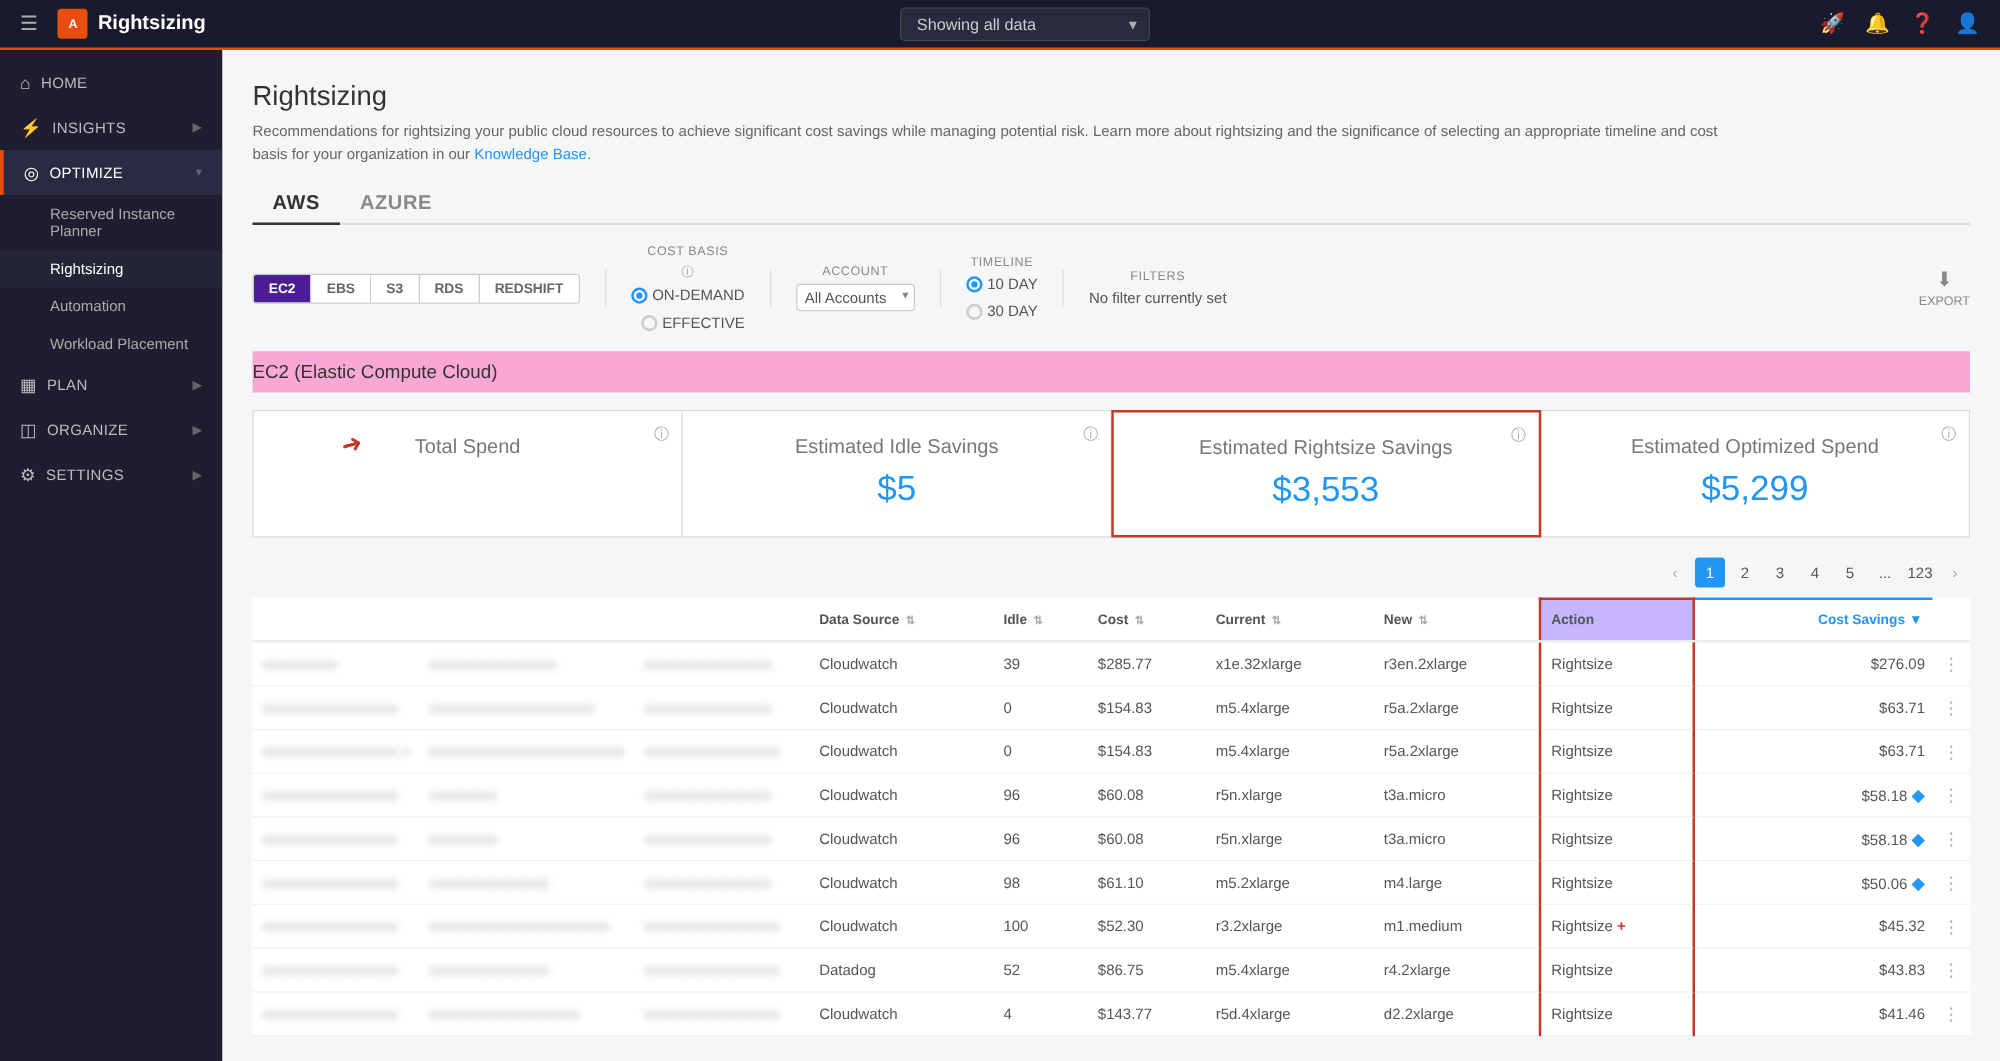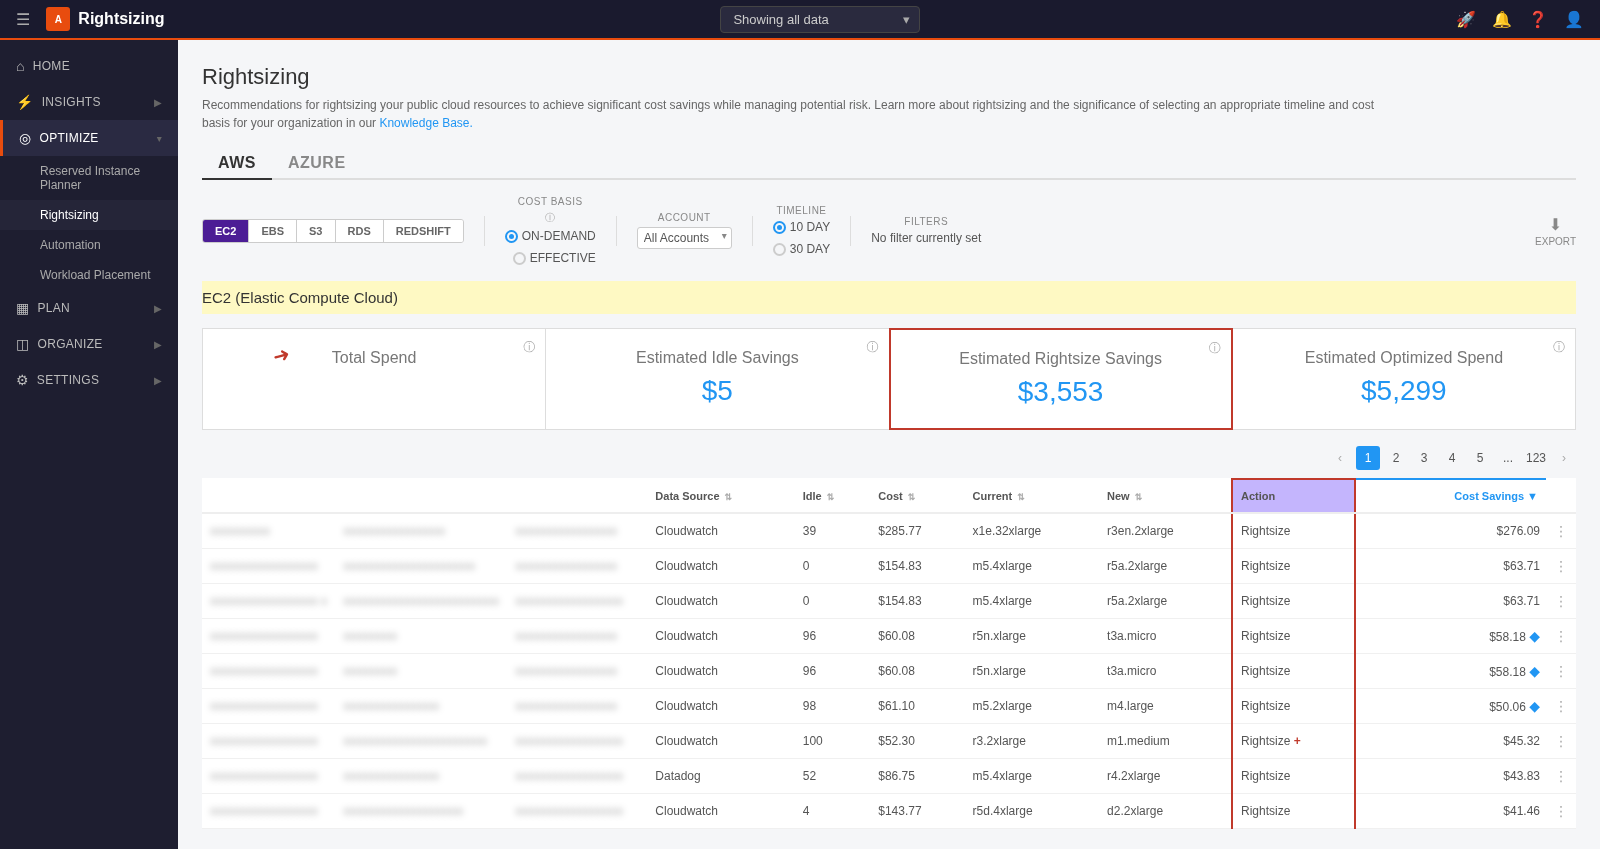--- a/index.html
+++ b/index.html
@@ -243,21 +243,21 @@
       display: flex; flex-direction: column; align-items: center;
     }
     .export-icon { font-size: 16px; margin-bottom: 2px; }
 
     
     .section-title {
       font-size: 15px;
       font-weight: 500;
       color: #333;
       margin-bottom: 14px;
-      background: #fef9c3;
+      background: #f9a8d4;
       padding: 8px 0;
     }
 
     
     .metric-cards {
       display: grid;
       grid-template-columns: repeat(4, 1fr);
       gap: 1px;
       background: #ddd;
       margin-bottom: 16px;

